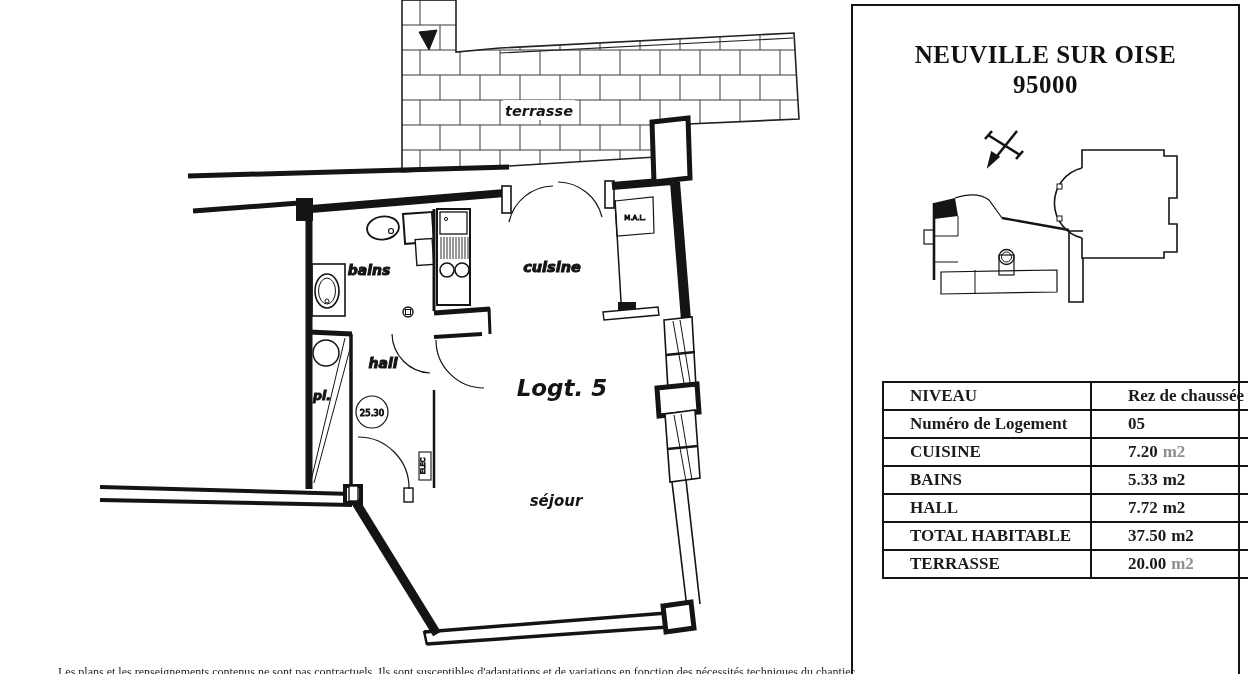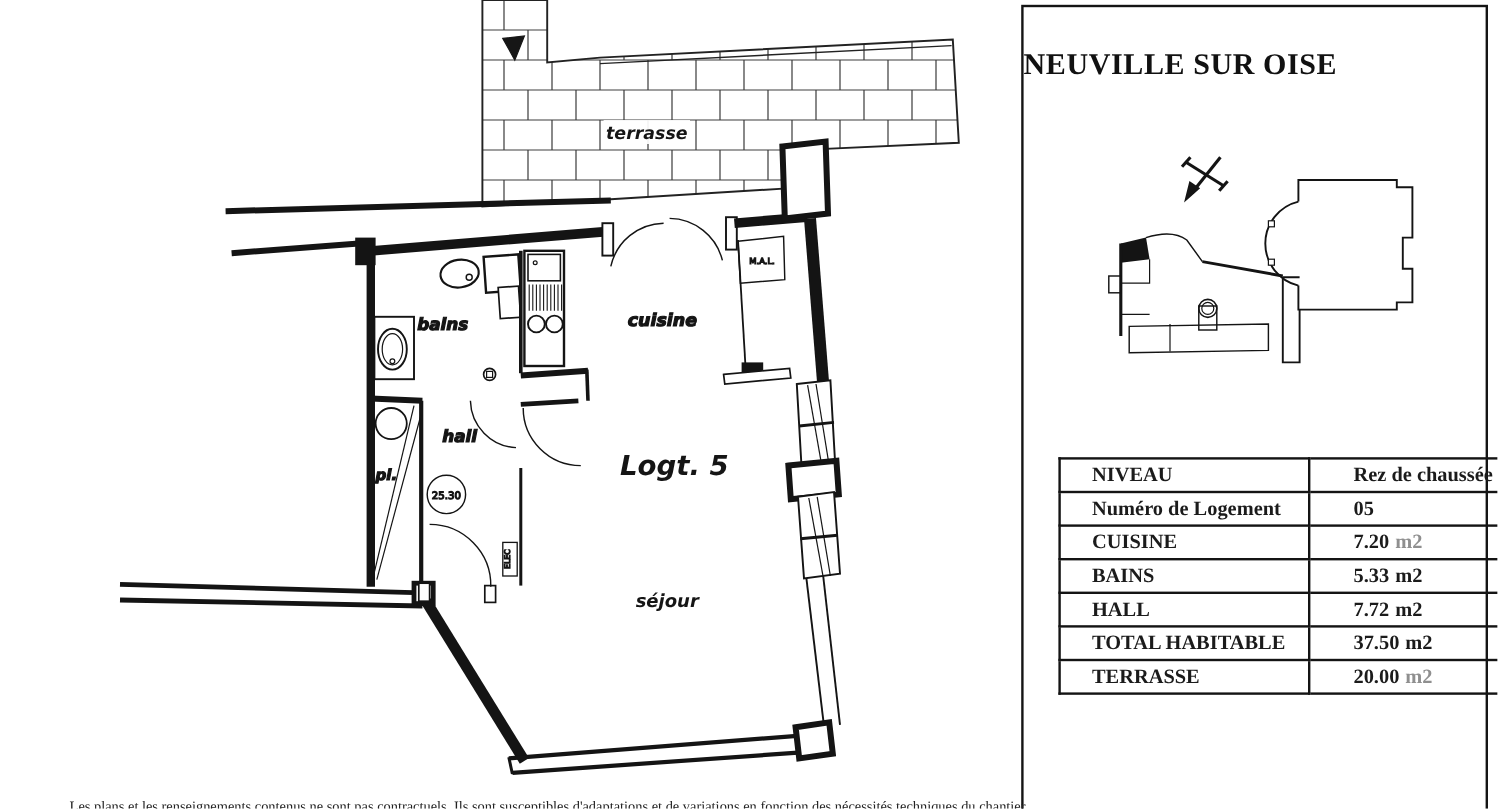--- a/index.html
+++ b/index.html
@@ -5,21 +5,21 @@
   html,body{margin:0;padding:0;background:#fff;}
   .canvas{position:relative;width:1248px;height:674px;background:#ffffff;overflow:hidden;
           font-family:"DejaVu Sans",sans-serif;}
   
   #plan{position:absolute;left:0;top:0;}
   .plabel{font-family:"DejaVu Sans",sans-serif;font-weight:bold;font-style:italic;fill:#151515;}
   .tiny{font-family:"DejaVu Sans",sans-serif;fill:#222;font-weight:normal;font-style:normal;}
   
   .panel{position:absolute;left:851px;top:4px;width:385px;height:700px;
          border:2px solid #141414;background:#fff;}
-  .title{position:absolute;top:34px;left:0;width:100%;
+  .title{position:absolute;top:34px;left:0;width:100%;text-align:center;
          font-family:"Liberation Serif",serif;font-weight:bold;color:#111;
          font-size:25px;line-height:30px;letter-spacing:.5px;}
   .north{position:absolute;left:128px;top:118px;}
   .minimap{position:absolute;left:64px;top:134px;}
   table.spec{position:absolute;top:375px;left:-1px;width:387px;border-collapse:collapse;margin-left:30px;}
   table.spec td{border:2px solid #141414;height:26px;
          font-family:"Liberation Serif",serif;font-weight:bold;color:#1b1b1b;font-size:17px;}
   td.lbl{width:54%;padding:0 0 0 26px;}
   td.val{padding:0 0 0 36px;}
   .unit{margin-left:5px;}
@@ -160,20 +160,21 @@
     </g>
 
     <text class="plabel" x="562" y="396" font-size="23" text-anchor="middle">Logt. 5</text>
     <text class="plabel" x="556" y="506" font-size="15" text-anchor="middle">séjour</text>
   </svg>
 
   <div class="panel">
 
     <div class="title">
       <div>NEUVILLE SUR OISE</div>
+      <div>95000</div>
     </div>
 
     <svg class="north" width="46" height="46" viewBox="0 0 46 46">
       <g stroke="#141414" stroke-width="2.6" fill="#141414">
         <line x1="7" y1="11" x2="39" y2="31"></line>
         <line x1="4" y1="15" x2="11" y2="7"></line>
         <line x1="35" y1="35" x2="42" y2="27"></line>
         <line x1="36" y1="7" x2="12" y2="37"></line>
         <polygon points="8,41 17,33 11,29"></polygon>
       </g>

